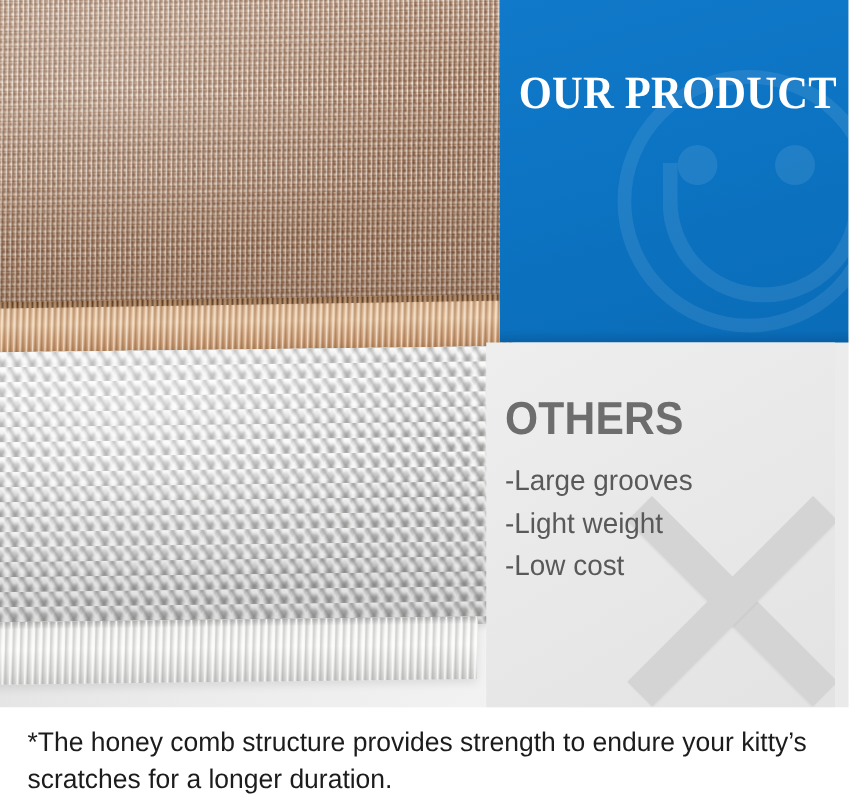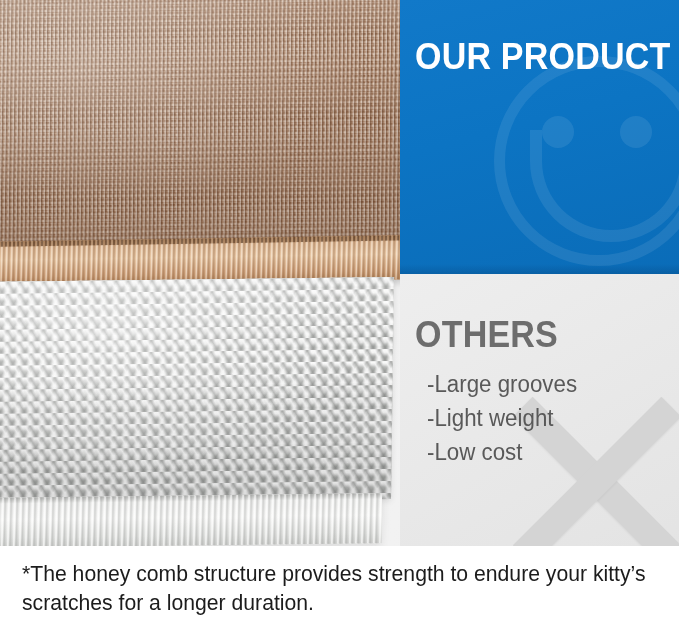--- a/index.html
+++ b/index.html
@@ -234,21 +234,22 @@
     width: 138px;
     height: 100px;
     border-radius: 0 0 138px 138px;
     border: 12px solid rgba(255,255,255,0.085);
     border-top: none;
   }
 
   .panel-blue .content {
     position: relative;
     z-index: 2;
-    padding: 38px 0 0 15px;
+    padding: 56px 0 0 15px;
+    font-family: Liberation Serif, serif;
   }
   .head-product {
     color: #ffffff;
     font-size: 37px;
     line-height: 1;
     font-weight: 700;
     letter-spacing: 0.2px;
     transform: scaleX(0.92);
     transform-origin: left center;
     white-space: nowrap;
@@ -265,21 +266,21 @@
     line-height: 1.44;
     font-weight: 400;
     white-space: nowrap;
     transform: scaleX(0.97);
     transform-origin: left center;
   }
 
   
   .panel-gray {
     position: absolute;
-    left: 400px;
+    left: 389px;
     top: 274px;
     width: 279px;
     height: 292px;
     overflow: hidden;
     background: linear-gradient(150deg, #eeeeee 0%, #e9e9e9 45%, #e3e3e3 100%);
   }
 
   
   .wm-x {
     position: absolute;
@@ -314,38 +315,38 @@
     line-height: 1;
     font-weight: 700;
     letter-spacing: 0.2px;
     transform: scaleX(0.92);
     transform-origin: left center;
     white-space: nowrap;
     margin: 0 0 14px 0;
   }
   .bullets-gray {
     list-style: none;
-    margin: 12px;
+    margin: 0;
     padding: 0;
   }
   .bullets-gray li {
     color: #595959;
     font-size: 23px;
     line-height: 1.48;
     font-weight: 400;
     white-space: nowrap;
     transform: scaleX(0.97);
     transform-origin: left center;
   }
 
   
   .caption {
     position: absolute;
     left: 0;
-    top: 546px;
+    top: 566px;
     width: 679px;
     height: 77px;
     background: #ffffff;
     box-sizing: border-box;
     padding: 14px 22px 0 22px;
   }
   .caption p {
     margin: 0;
     color: #1c1c1c;
     font-size: 21.5px;

